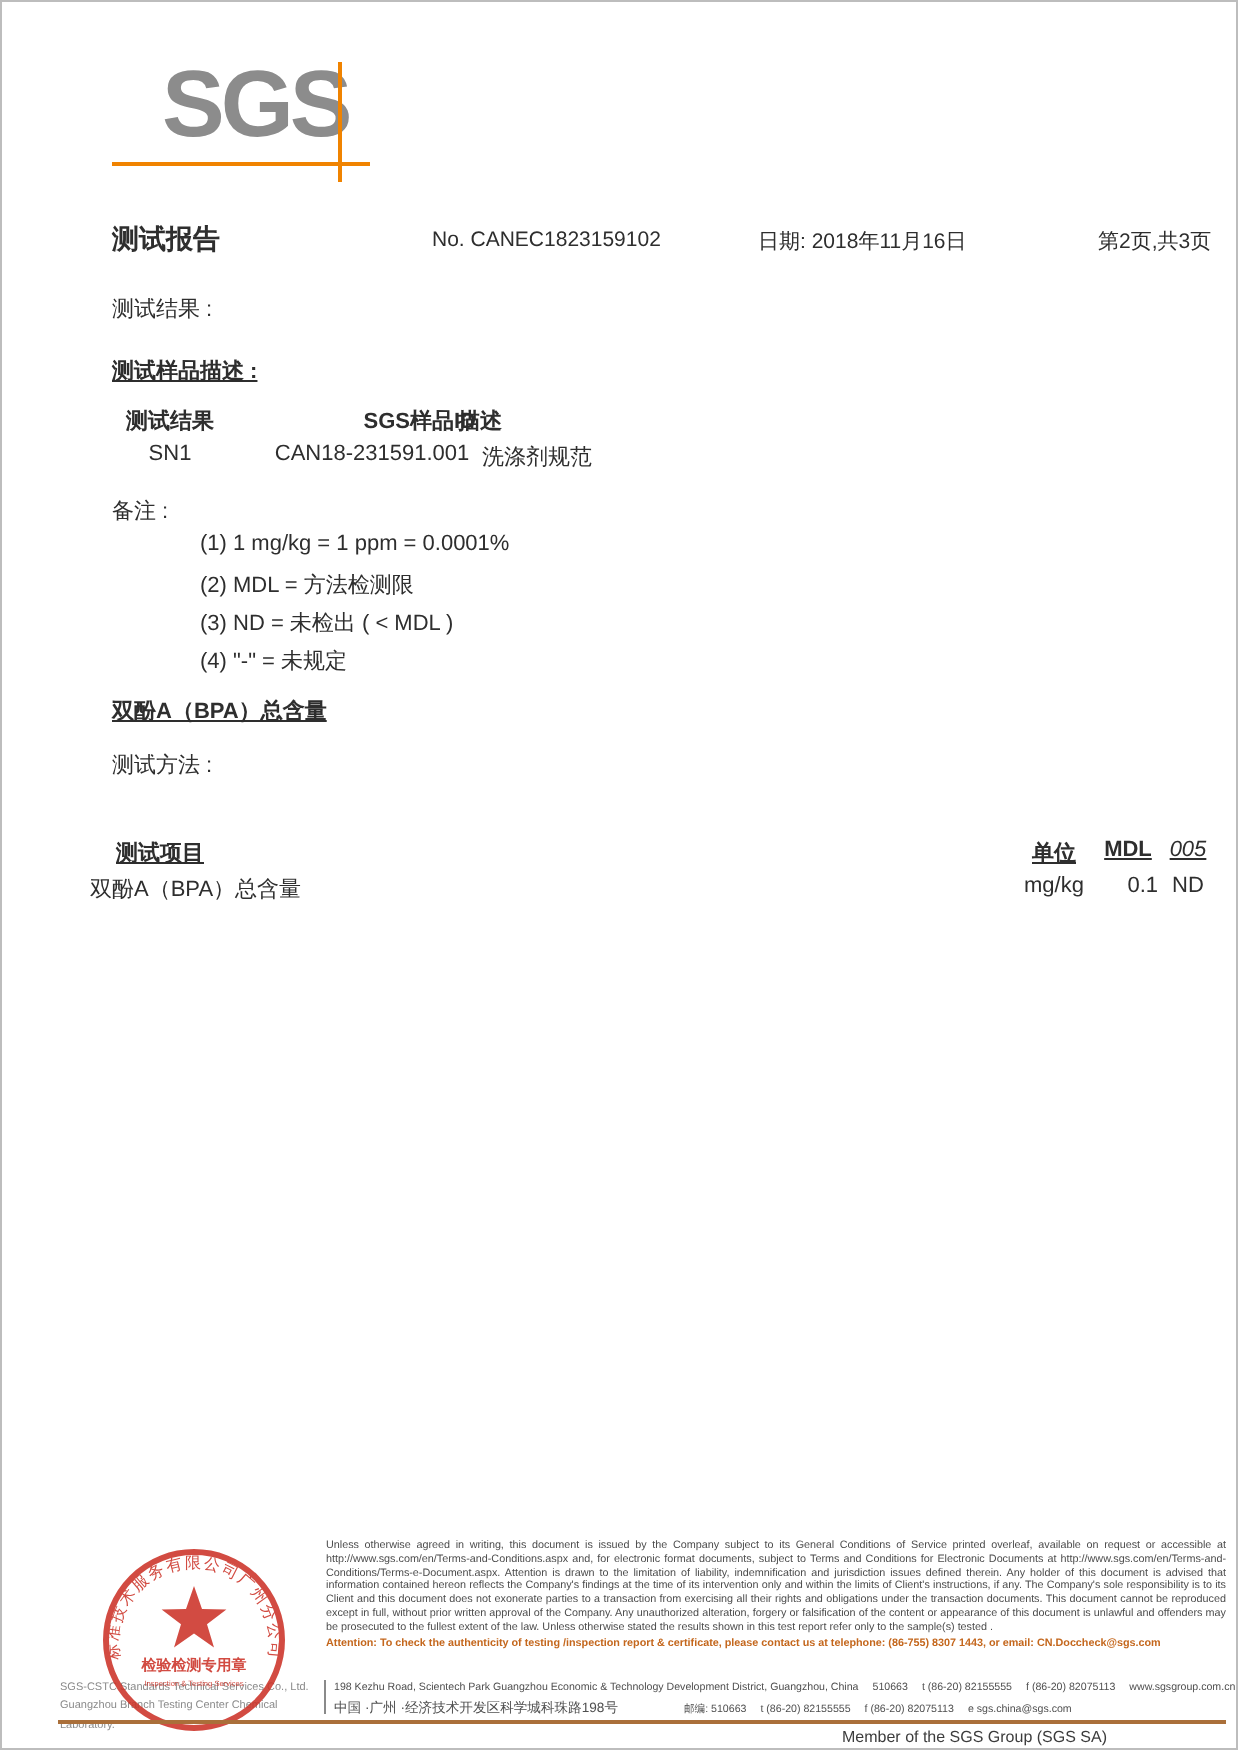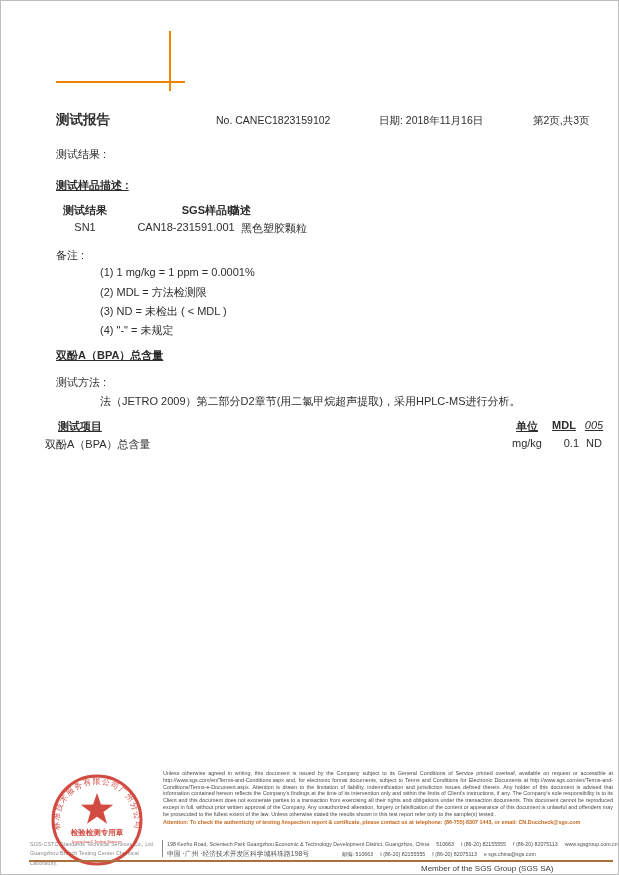--- a/index.html
+++ b/index.html
@@ -25,47 +25,47 @@
   .vdivider{width:1px;height:17px;background:#8a8a8a;}
   .footer-rule{height:2px;background:var(--footer-rule);}
   .member{font-size:8px;color:#3c3c3c;}
   .stamp{opacity:0.88;}
 </style>
 </head>
 <body>
 
 <div class="page">
 
+  <div class="abs logo" style="left:80px;top:27px;">SGS</div>
   <div class="abs logo-vline" style="left:168px;top:30px;"></div>
   <div class="abs logo-hline" style="left:55px;top:80px;"></div>
 
   <div class="abs title" style="left:55px;top:110px;">测试报告</div>
   <div class="abs meta" style="left:215px;top:113px;">No. CANEC1823159102</div>
   <div class="abs meta" style="left:378px;top:113px;">日期: 2018年11月16日</div>
-  <div class="abs meta" style="left:532px;top:113px;">第2页,共3页</div>
+  <div class="abs meta" style="left:548px;top:113px;">第2页,共3页</div>
 
   <div class="abs cjk" style="left:55px;top:146px;">测试结果 :</div>
   <div class="abs cjk b u" style="left:55px;top:177px;">测试样品描述 :</div>
 
   <div class="abs cjk b ctr" style="left:56px;top:202px;width:56px;">测试结果</div>
   <div class="abs cjk b ctr" style="left:133px;top:202px;width:104px;text-align:right;">SGS样品ID</div>
   <div class="abs cjk b" style="left:228px;top:202px;">描述</div>
   <div class="abs cjk ctr" style="left:56px;top:220px;width:56px;">SN1</div>
   <div class="abs cjk ctr" style="left:133px;top:220px;width:104px;">CAN18-231591.001</div>
-  <div class="abs cjk" style="left:240px;top:220px;">黑色塑胶颗粒</div>
+  <div class="abs cjk" style="left:240px;top:220px;">洗涤剂规范</div>
 
   <div class="abs cjk" style="left:55px;top:247px;">备注 :</div>
   <div class="abs note-line" style="left:99px;top:265px;">(1) 1 mg/kg = 1 ppm = 0.0001%</div>
   <div class="abs note-line" style="left:99px;top:284px;">(2) MDL = 方法检测限</div>
   <div class="abs note-line" style="left:99px;top:303px;">(3) ND = 未检出 ( &lt; MDL )</div>
   <div class="abs note-line" style="left:99px;top:322px;">(4) "-" = 未规定</div>
 
   <div class="abs cjk b u" style="left:55px;top:347px;">双酚A（BPA）总含量</div>
   <div class="abs cjk" style="left:55px;top:374px;">测试方法 :</div>
-  <div class="abs cjk" style="left:99px;top:393px;">法（JETRO 2009）第二部分D2章节(用二氯甲烷超声提取)，采用HPLC-MS进行分析。</div>
 
   <div class="abs cjk b u" style="left:57px;top:418px;">测试项目</div>
   <div class="abs cjk b u ctr" style="left:506px;top:418px;width:40px;text-decoration:underline;">单位</div>
   <div class="abs cjk b u ctr" style="left:548px;top:418px;width:30px;">MDL</div>
   <div class="abs cjk i u ctr" style="left:580px;top:418px;width:26px;">005</div>
 
   <div class="abs cjk" style="left:44px;top:436px;">双酚A（BPA）总含量</div>
   <div class="abs cjk ctr" style="left:506px;top:436px;width:40px;">mg/kg</div>
   <div class="abs cjk ctr" style="left:548px;top:436px;width:30px;text-align:right;">0.1</div>
   <div class="abs cjk ctr" style="left:580px;top:436px;width:26px;">ND</div>

